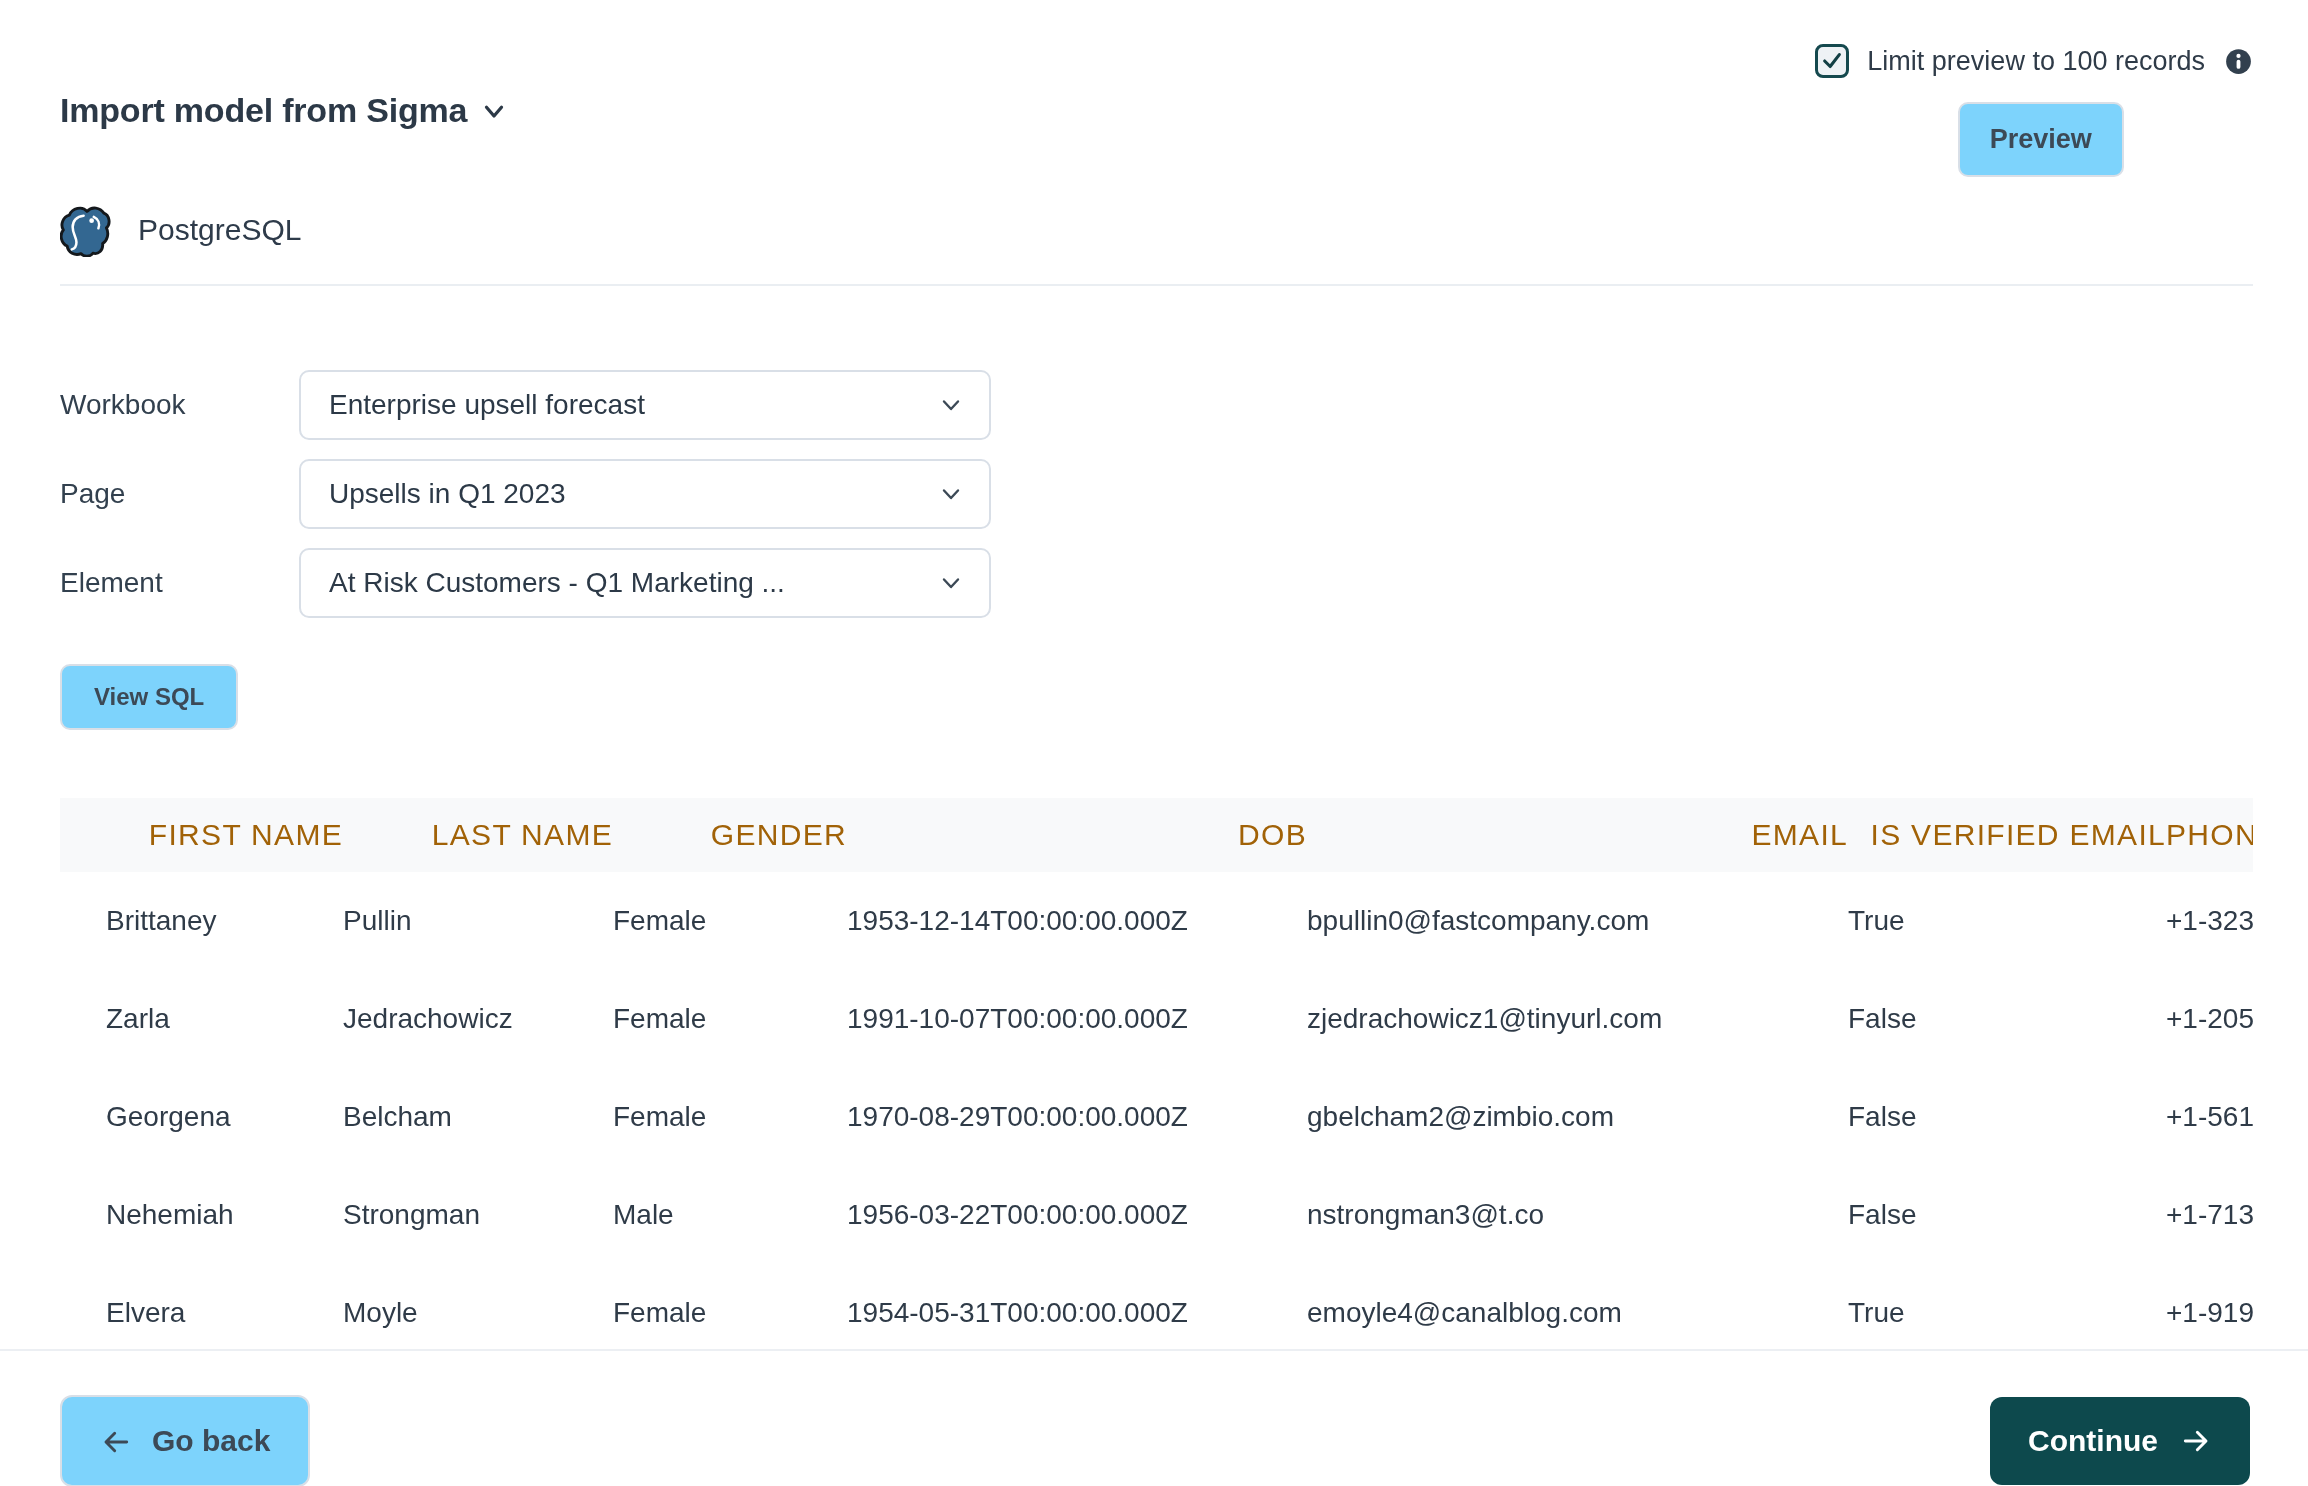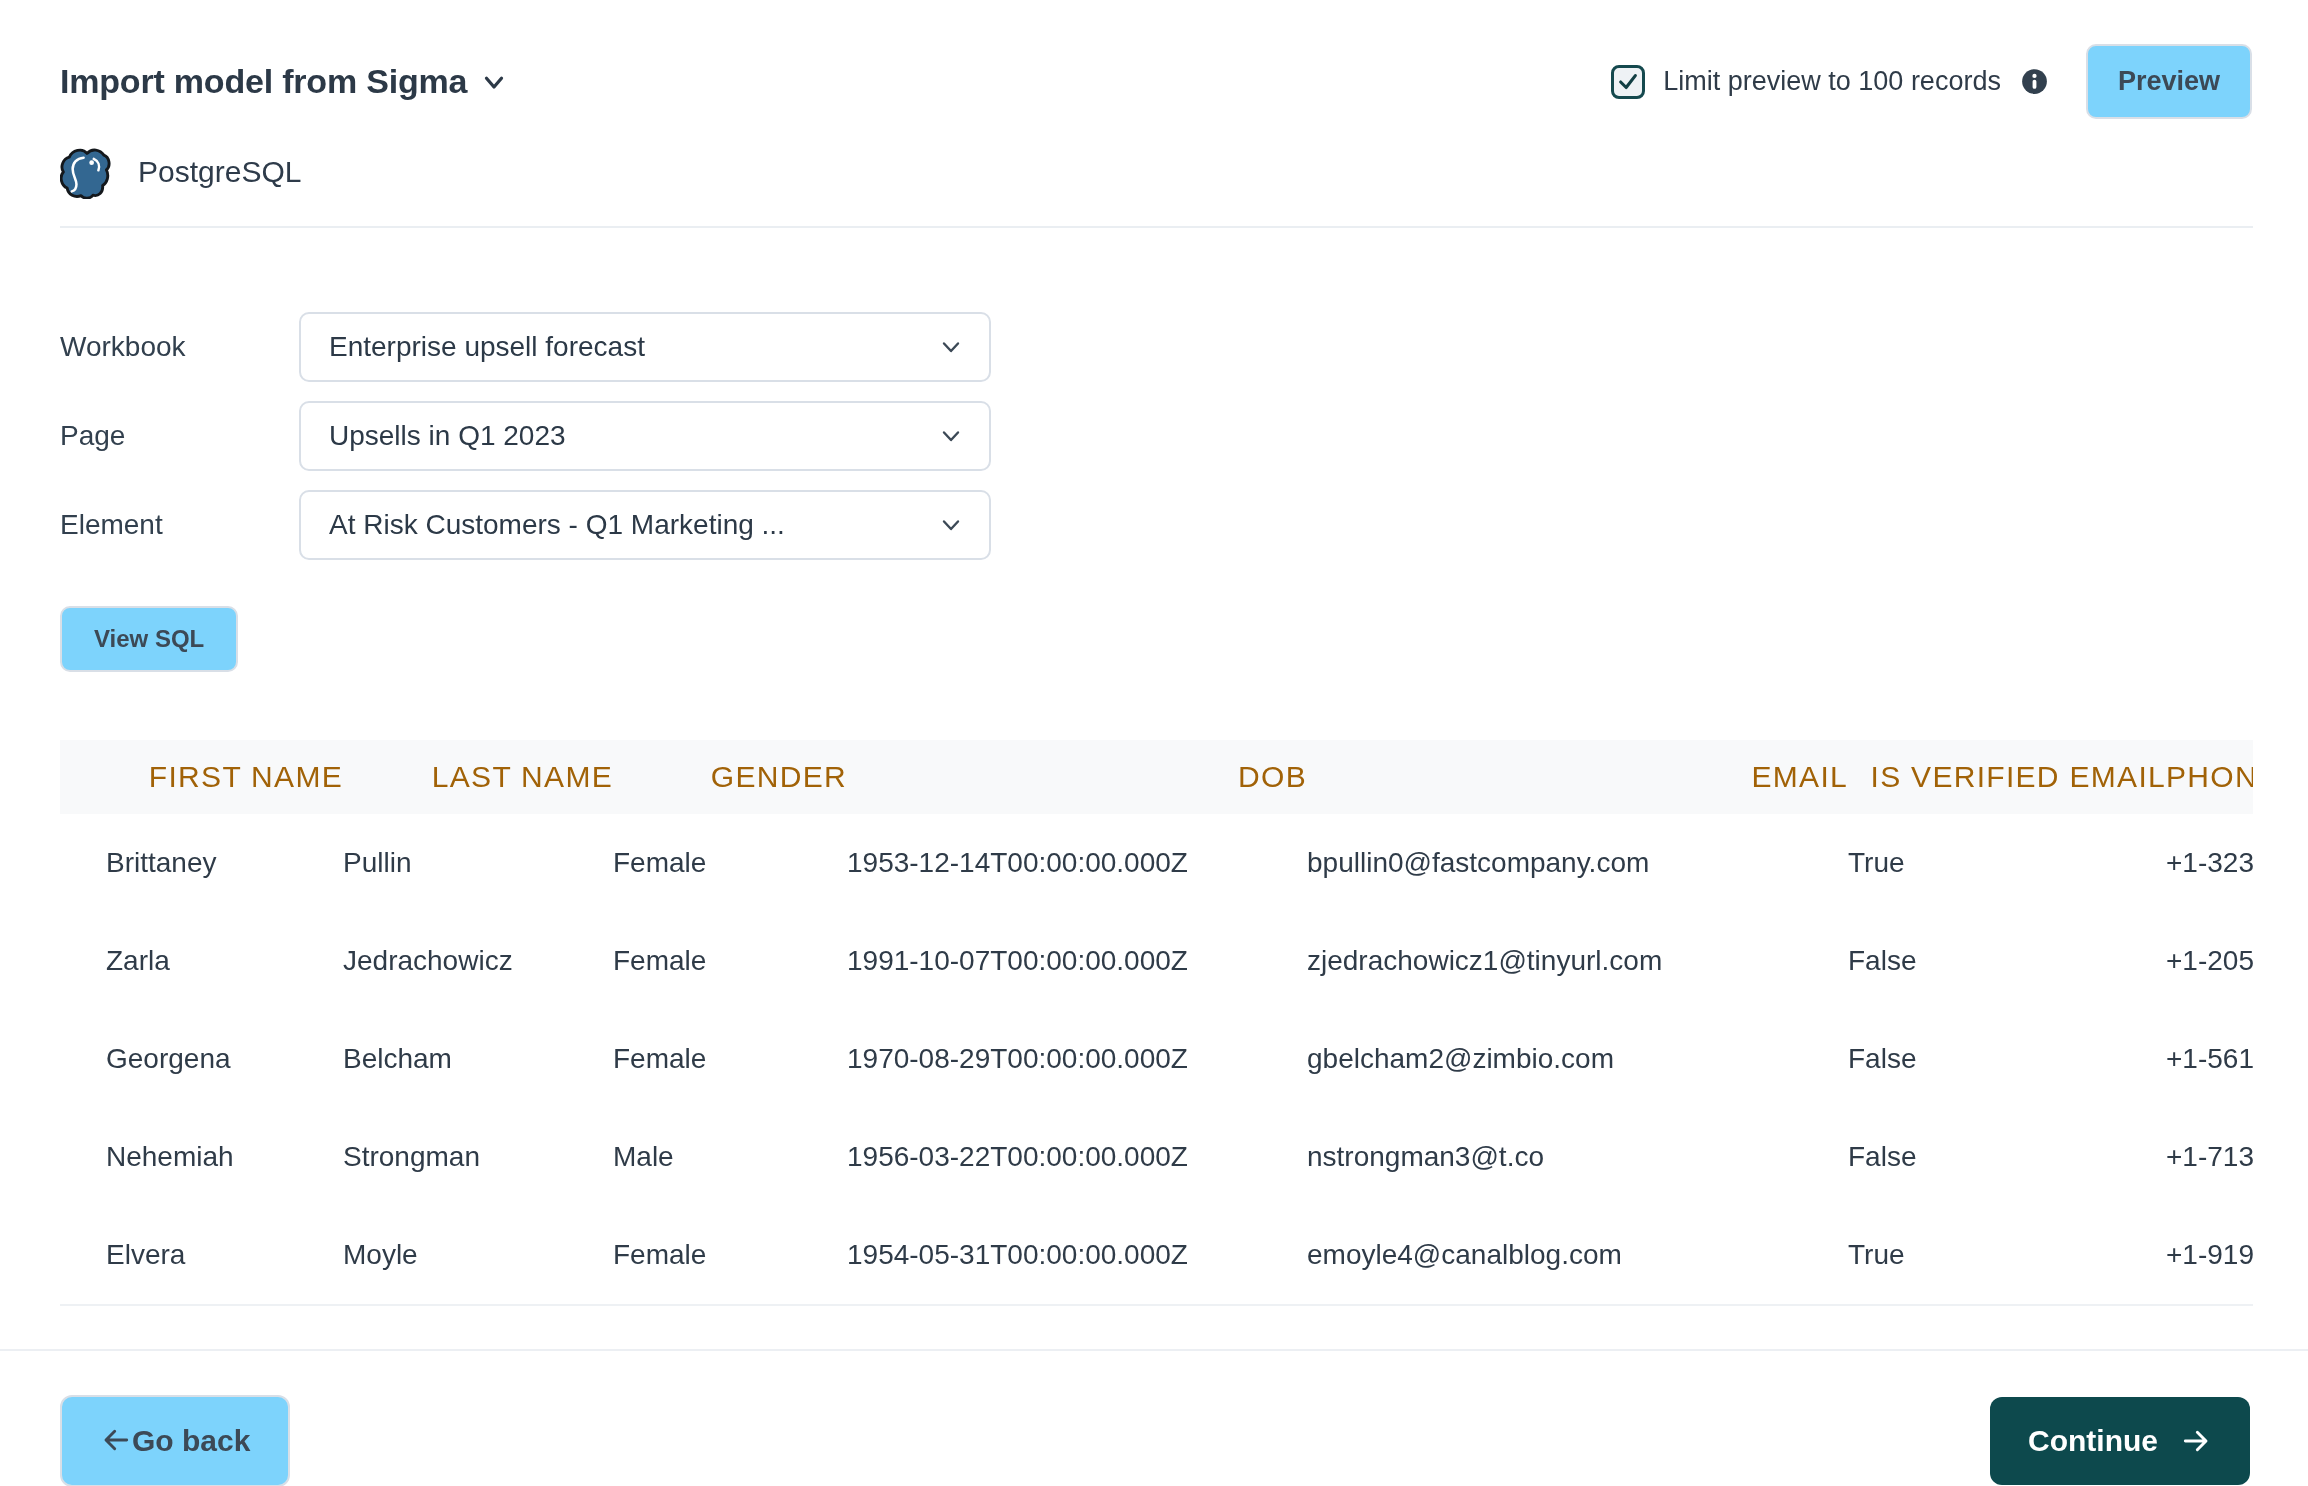--- a/index.html
+++ b/index.html
@@ -7,21 +7,21 @@
   body {
     width:2308px; height:1486px; position:relative; overflow:hidden;
     background:#ffffff; color:#2f3b48;
     font-family:"Liberation Sans", sans-serif;
   }
 
   
   .topbar { display:flex; justify-content:space-between; align-items:center; padding:44px 56px 0 60px; }
   .title-group { display:flex; align-items:center; gap:12px; cursor:pointer; }
   .page-title { font-size:34px; font-weight:600; color:#2c3947; letter-spacing:-0.2px; }
-  .controls { display:flex; align-items:center; gap:24px; }
+  .controls { display:flex; align-items:center; gap:24px;flex-direction:column; }
   .checkbox-group { display:flex; align-items:center; gap:18px; cursor:pointer; }
   .checkbox { width:34px; height:34px; border:3px solid #15494e; border-radius:8px;
               background:#eef2f5; display:flex; align-items:center; justify-content:center; flex:0 0 auto; }
   .checkbox-label { font-size:27px; color:#2f3b48; }
   .info-icon { width:27px; height:27px; margin-left:2px; }
   .btn { background:#7dd3fc; border:2px solid #d9dfe7; border-radius:10px;
          font-family:"Liberation Sans", sans-serif; font-weight:700; color:#3c4956; cursor:pointer; }
   .preview-btn { font-size:27px; padding:20px 30px; margin-left:14px; font-weight:600; }
 
   
@@ -45,21 +45,21 @@
   table { width:100%; table-layout:fixed; border-collapse:collapse; }
   thead tr { background:#f8f9fa; height:74px; }
   th { text-align:right; font-size:30px; font-weight:500; color:#a16207; letter-spacing:1.3px;
        padding:0; white-space:nowrap; }
   th:first-child, td:first-child { padding-left:46px; }
   td { height:98px; font-size:28px; color:#2f3b48; padding:0; white-space:nowrap; }
 
   
   .footer { position:absolute; left:0; right:0; top:1349px; border-top:2px solid #eceff3; background:#fff; }
   .footer-inner { display:flex; justify-content:space-between; align-items:center; padding:44px 58px 0 60px; }
-  .go-back-btn { display:flex; align-items:flex-start; font-size:30px; padding:27px 38px; border-radius:12px; }
+  .go-back-btn { display:flex; align-items:flex-end; gap:20px; font-size:30px; padding:27px 38px; border-radius:12px; }
   .continue-btn { display:flex; align-items:center; gap:22px; font-size:30px; font-weight:700;
                   color:#ffffff; background:#0d494d; border:none; border-radius:12px;
                   padding:27px 38px; cursor:pointer; font-family:"Liberation Sans", sans-serif; }
   .icon-stroke { stroke:#3c4956; stroke-width:3; fill:none; stroke-linecap:round; stroke-linejoin:round; }
 </style>
 </head>
 <body>
 
 
 

